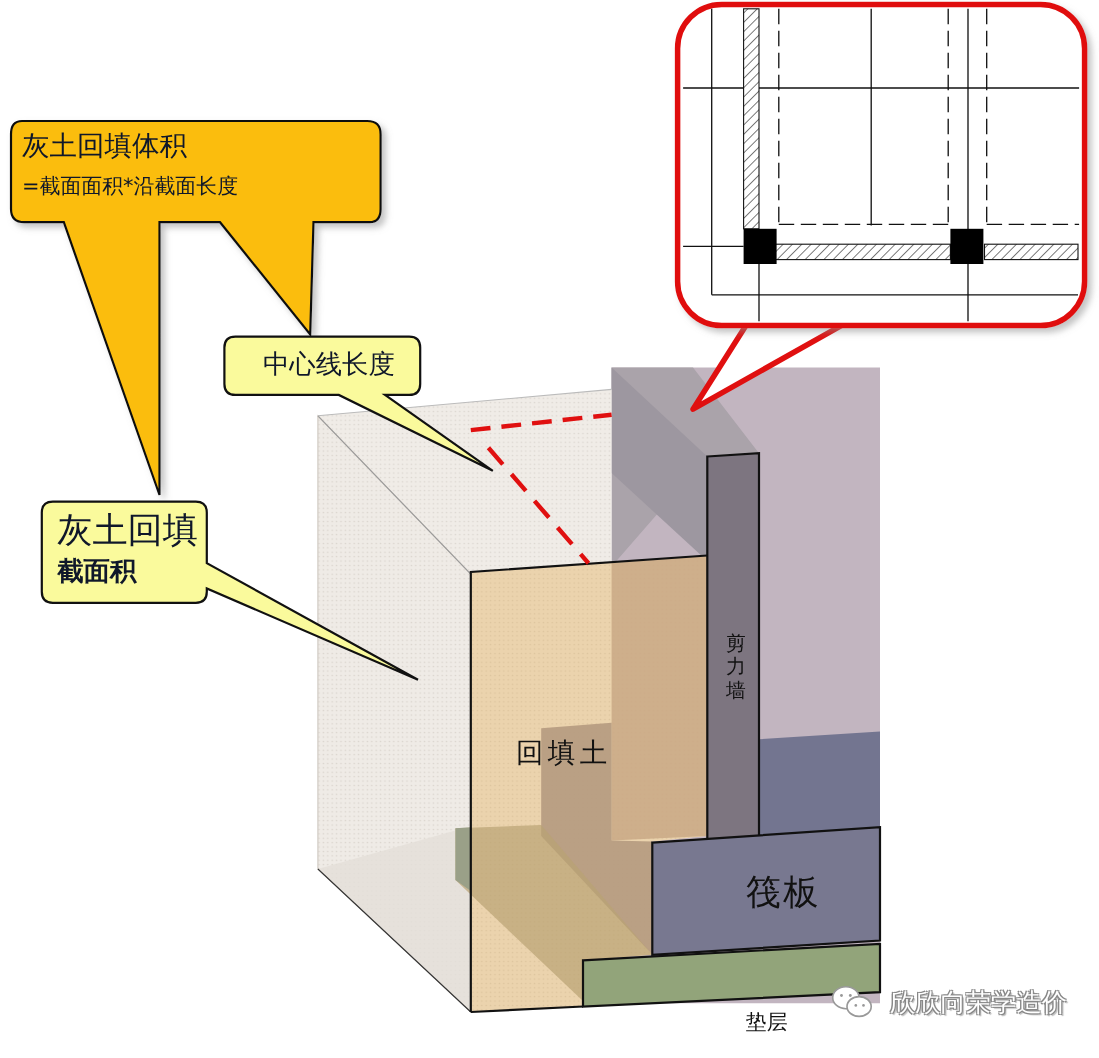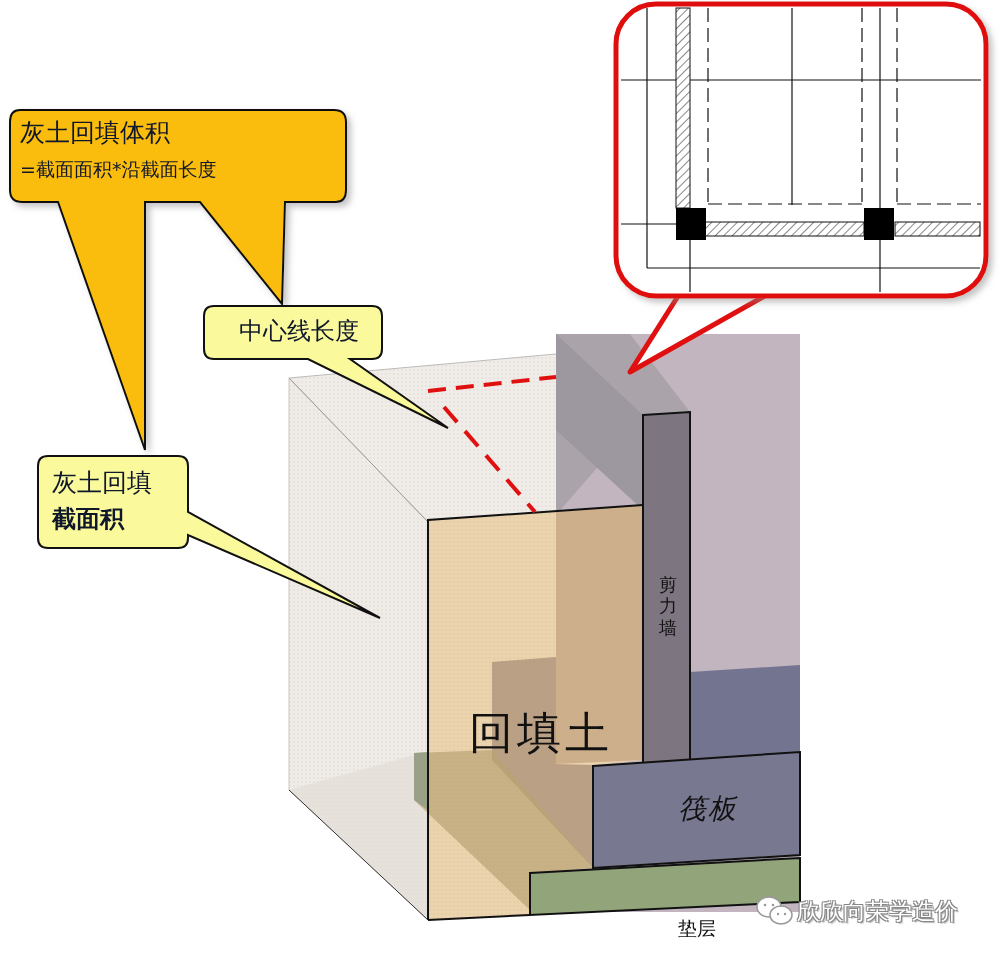--- a/index.html
+++ b/index.html
@@ -3,21 +3,21 @@
 <meta charset="utf-8">
 <style>
   html, body { margin: 0; padding: 0; background: #ffffff; }
   body { width: 999px; height: 962px; position: relative; overflow: hidden;
          font-family: "DejaVu Sans", "Liberation Sans", sans-serif; }
   svg { position: absolute; left: 0; top: 0; }
   .callout-text { position: absolute; color: #0f172a; font-size: 25px; line-height: 33px;
                   white-space: pre; font-family: "DejaVu Sans", sans-serif; }
   .label-dark { position: absolute; color: #111; font-family: "DejaVu Serif", serif; white-space: nowrap; }
   .vert { writing-mode: vertical-rl; letter-spacing: 22px; }
-  .watermark { position: absolute; left: 755px; top: 895px; display: flex; align-items: flex-end; gap: 2px; }
+  .watermark { position: absolute; left: 755px; top: 895px; display: flex; align-items: flex-end; gap: 14px; }
   .watermark-text { font-size: 23px; color: #ffffff;
                     text-shadow: -1px -1px 0 #888, 1px -1px 0 #888, -1px 1px 0 #888, 1px 1px 0 #888, 2px 2px 1px #bbb; }
 </style>
 </head>
 <body>
 
 <svg width="999" height="962" viewBox="0 0 999 962">
   <defs>
     <pattern id="dots" width="4" height="4" patternUnits="userSpaceOnUse">
       <rect width="4" height="4" fill="#efebe6"></rect>
@@ -114,26 +114,26 @@
     <rect x="704" y="222" width="160" height="14" fill="url(#hatch)" stroke="#111" stroke-width="1"></rect>
     <rect x="895" y="222" width="85" height="14" fill="url(#hatch)" stroke="#111" stroke-width="1"></rect>
     <rect x="676" y="208" width="30" height="32" fill="#000"></rect>
     <rect x="864" y="208" width="30" height="32" fill="#000"></rect>
   </g>
 </svg>
 
 <div class="callout-text" style="left:20px; top:116px; font-size:25px;">灰土回填体积</div>
 <div class="callout-text" style="left:20px; top:153px; font-size:19px;">=截面面积*沿截面长度</div>
 <div class="callout-text" style="left:218px; top:315px; font-size:24px;margin-left:21px;">中心线长度</div>
-<div class="callout-text" style="left:52px; top:466px; font-size:25px;">灰土回填</div>
+<div class="callout-text" style="left:52px; top:466px; font-size:32px;">灰土回填</div>
 <div class="callout-text" style="left:52px; top:503px; font-size:24px;font-weight:bold;">截面积</div>
 
-<div class="label-dark" style="left:469px; top:668px; font-size:44px; letter-spacing:4px;margin-top:36px;">回填土</div>
+<div class="label-dark" style="left:469px; top:668px; font-size:25px; letter-spacing:4px;">回填土</div>
 <div class="label-dark vert" style="left:656px; top:560px; font-size:18px;">剪力墙</div>
-<div class="label-dark" style="left:678px; top:790px; font-size:28px; letter-spacing:2px;font-style:italic;">筏板</div>
+<div class="label-dark" style="left:678px; top:790px; font-size:32px; letter-spacing:2px;">筏板</div>
 <div class="label-dark" style="left:678px; top:916px; font-size:19px;">垫层</div>
 
 <div class="watermark">
   <svg width="40" height="32" viewBox="0 0 40 32" style="position:static">
     <ellipse cx="14" cy="12" rx="12" ry="10" fill="#fff" stroke="#999" stroke-width="1.5"></ellipse>
     <ellipse cx="26" cy="20" rx="11" ry="9" fill="#fff" stroke="#999" stroke-width="1.5"></ellipse>
     <circle cx="10" cy="10" r="1.3" fill="#999"></circle>
       <circle cx="18" cy="10" r="1.3" fill="#999"></circle>
     <circle cx="23" cy="19" r="1.2" fill="#999"></circle>
       <circle cx="30" cy="19" r="1.2" fill="#999"></circle>

